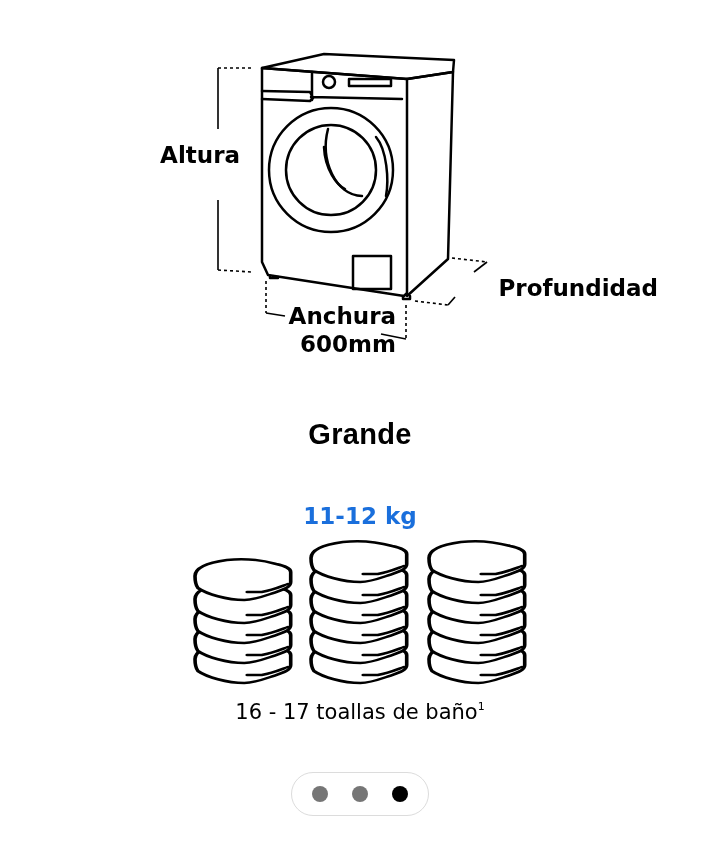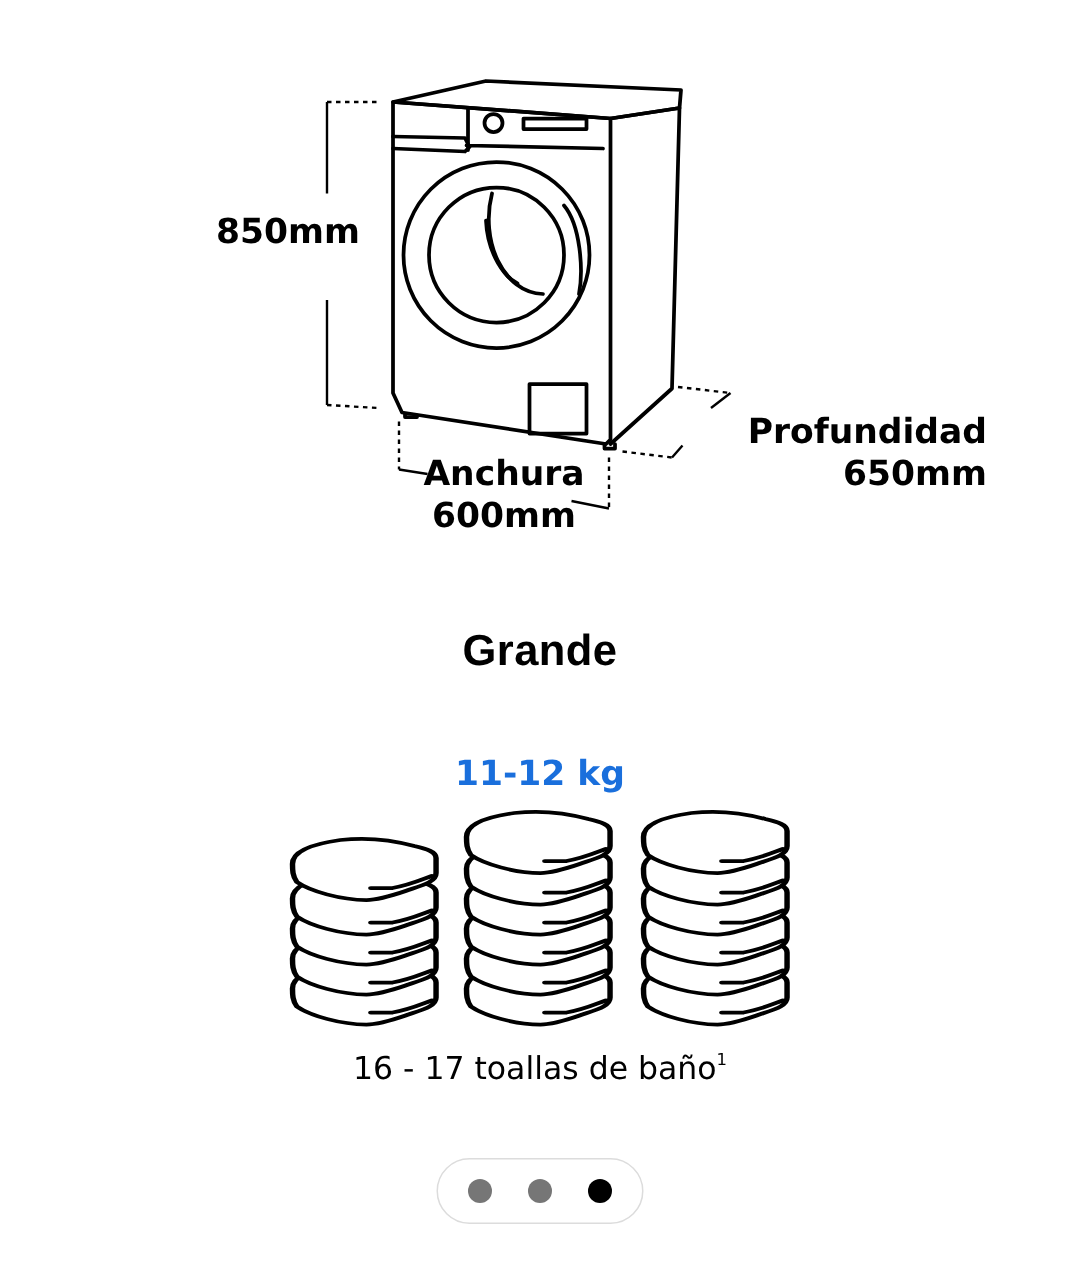--- a/index.html
+++ b/index.html
@@ -58,31 +58,30 @@
     <path d="M406 305 L406 339" stroke-dasharray="3,3"></path>
     <path d="M381 334 L406 339"></path>
     <path d="M452 258 L487 262" stroke-dasharray="3,3"></path>
     <path d="M487 262 L474 272"></path>
     <path d="M415 301 L448 305" stroke-dasharray="3,3"></path>
     <path d="M448 305 L455 297"></path>
   </g>
 </svg>
 
 <div class="abs dim-label" style="left:120px;top:141px;width:120px;text-align:right">
-  <div>850mm</div>
+  <div>Altura</div>
 </div>
 
-<div class="abs dim-label" style="left:276px;top:302px;width:120px;text-align:center">
+<div class="abs dim-label" style="left:276px;top:302px;width:120px;text-align:right">
   <div>Anchura</div>
   <div>600mm</div>
 </div>
 
 <div class="abs dim-label" style="left:458px;top:274px;width:200px;text-align:right">
   <div>Profundidad</div>
-  <div>650mm</div>
 </div>
 
 <div class="abs title">Grande</div>
 <div class="abs capacity" style="color:#1a6fdc">11-12 kg</div>
 
 <svg class="abs" style="left:0;top:520px" width="720" height="170" viewBox="0 520 720 170">
   <defs>
     <g id="towel">
       <path d="M0 14 C0 4 12 0 22 -2 C34 -4 46 -2 56 2 C62 4 66 6 66 10 L66 20 C66 26 60 28 52 32 C44 36 38 38 34 38 C22 38 8 32 2 26 C0 22 0 18 0 14 Z" fill="#fff" stroke="#000" stroke-width="2.5" stroke-linejoin="round"></path>
       <path d="M36 30 L46 30 C54 28 60 24 64 22" fill="none" stroke="#000" stroke-width="2.5" stroke-linecap="round"></path>

